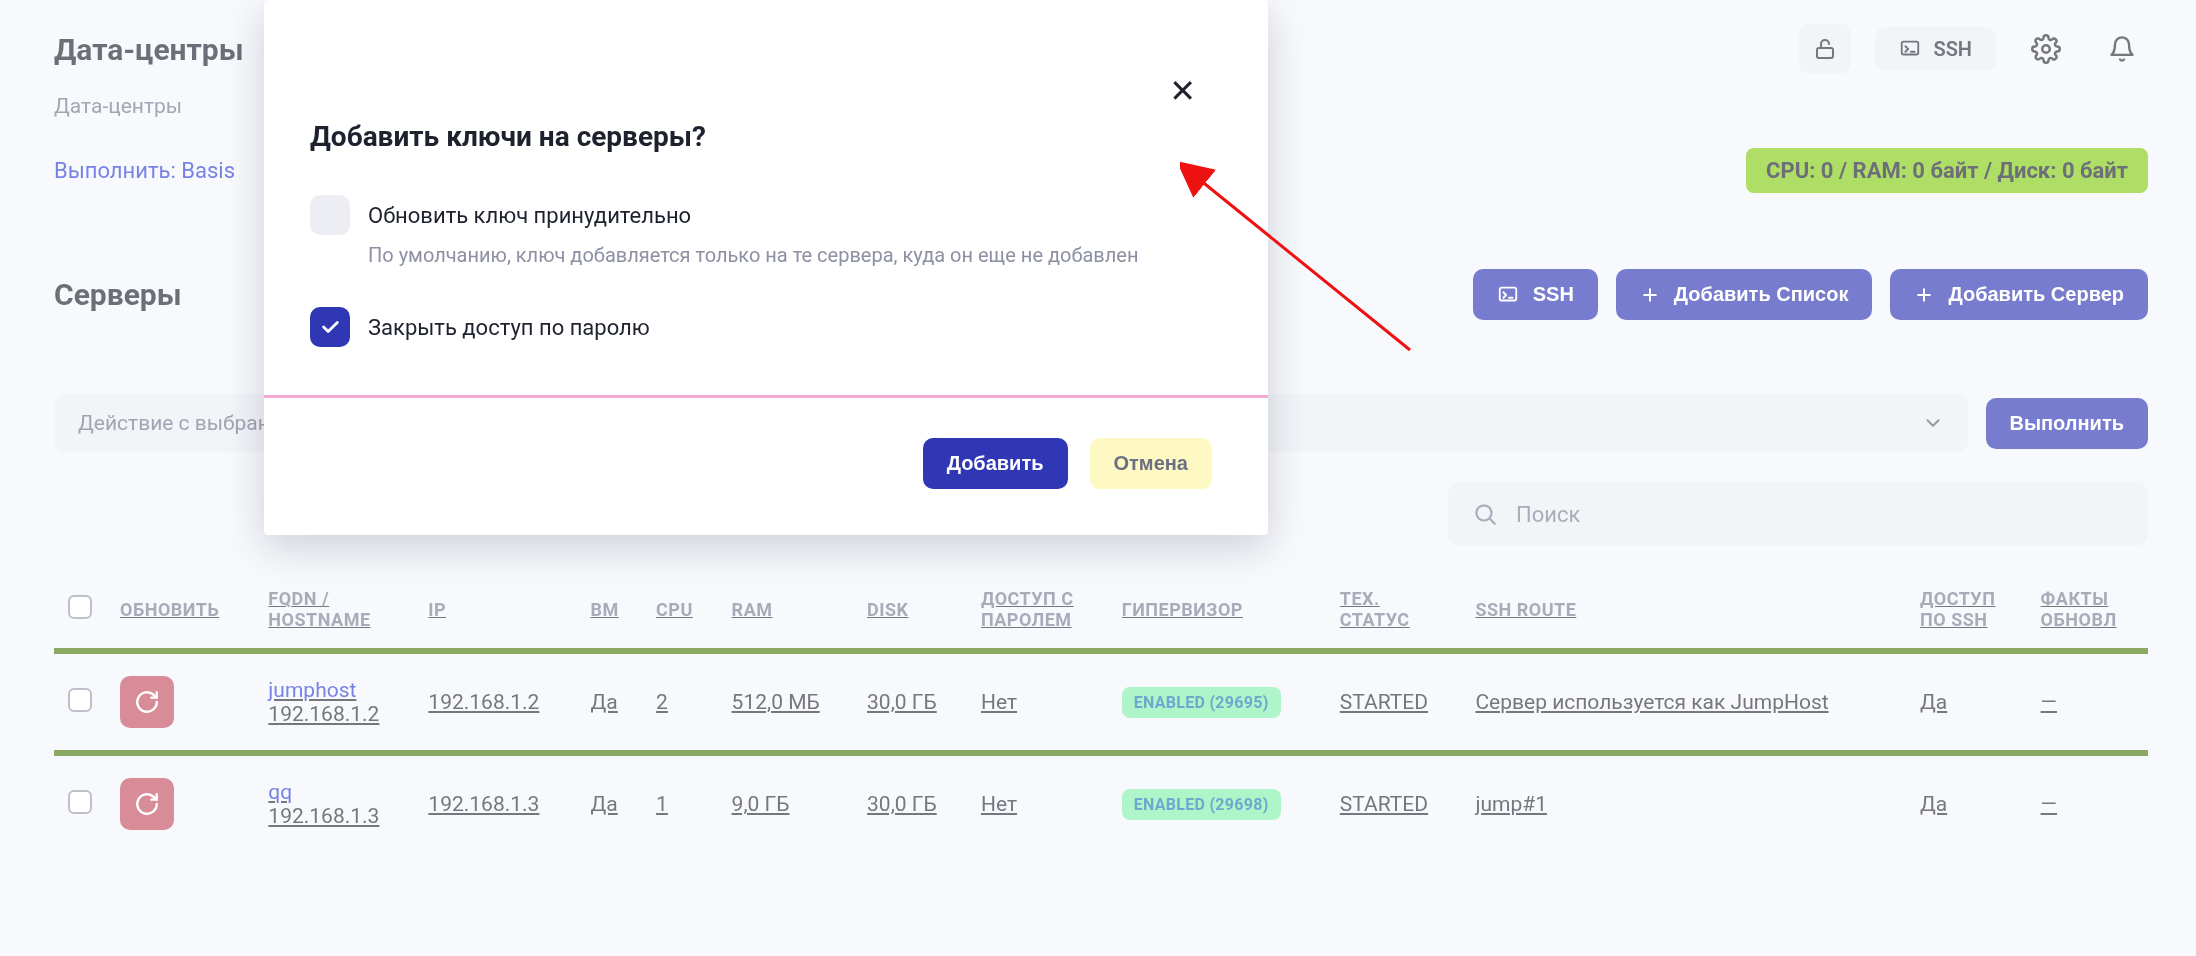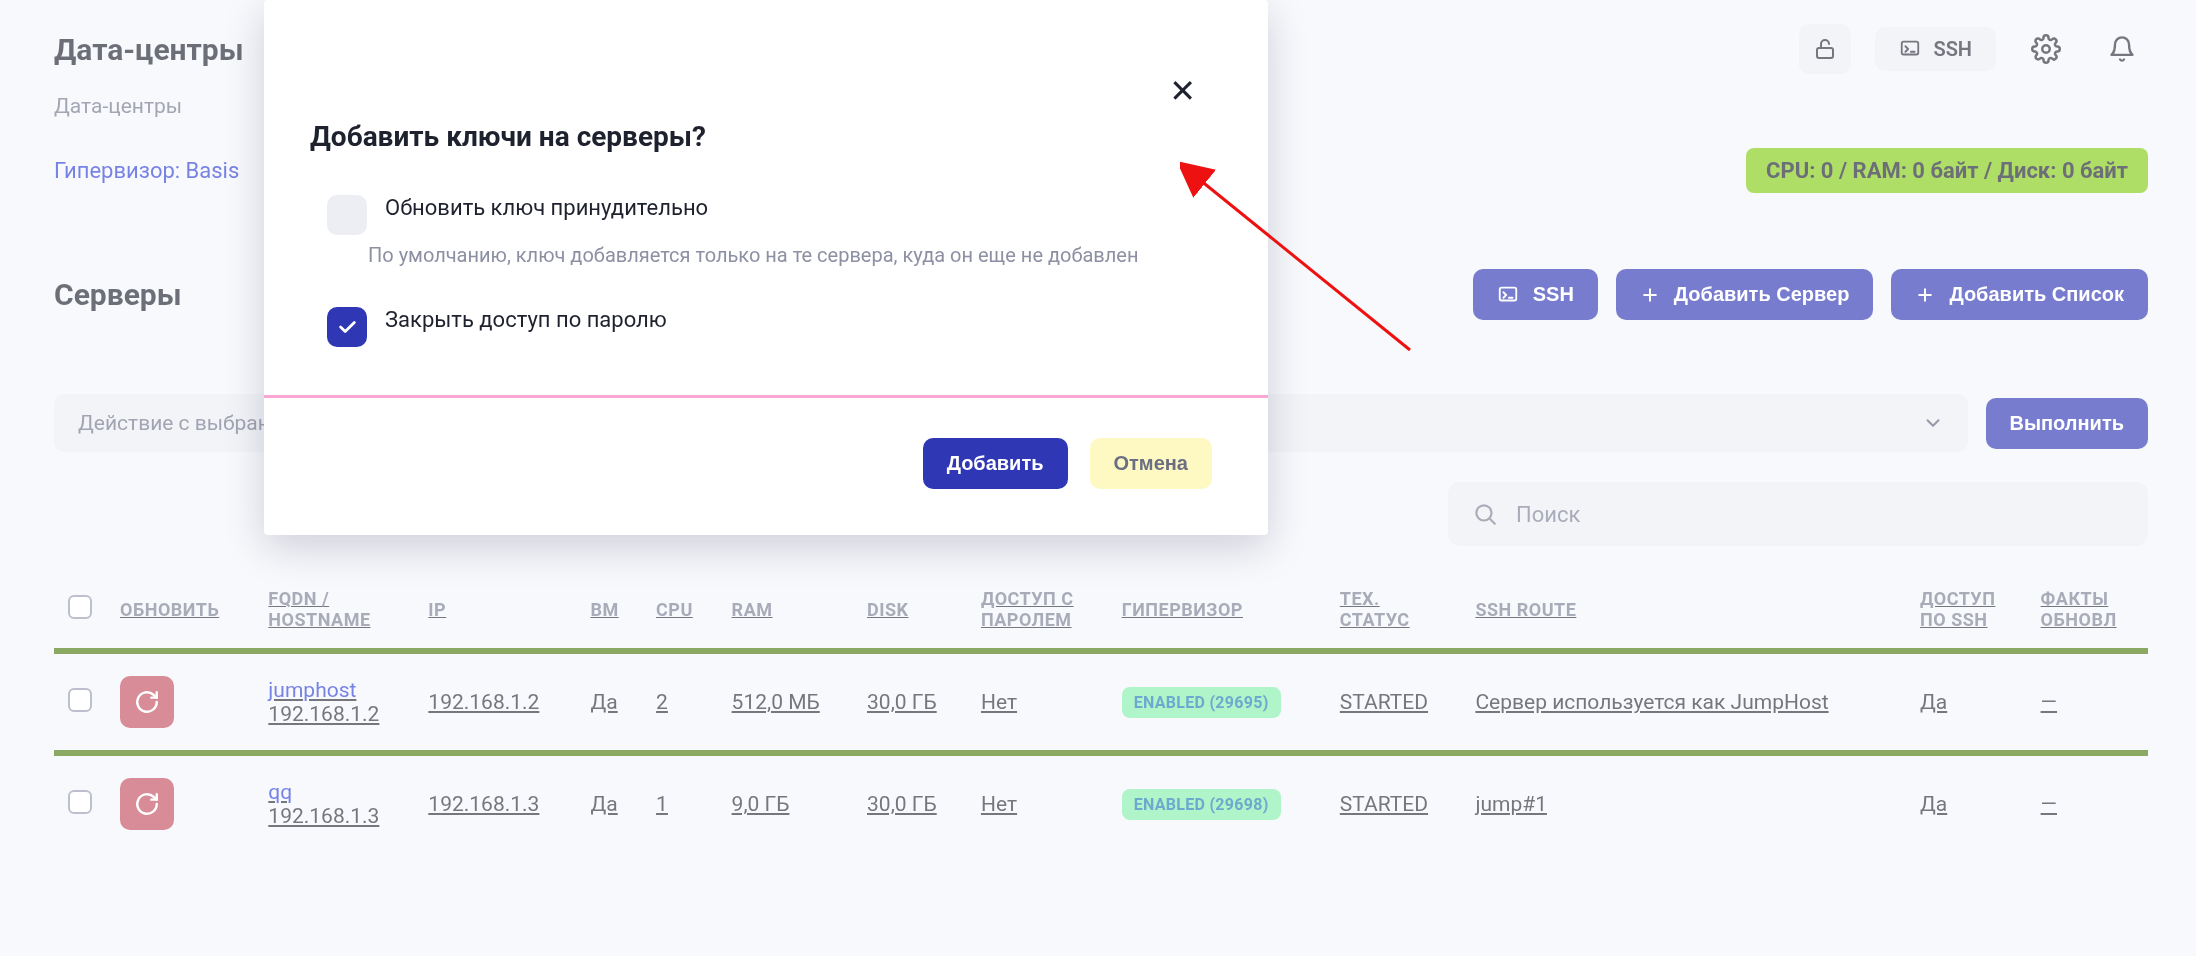--- a/index.html
+++ b/index.html
@@ -213,23 +213,23 @@
     padding: 120px 56px 40px 46px;
   }
   .modal-title {
     font-size: 28px;
     font-weight: 700;
     color: #1e222e;
     margin-bottom: 42px;
   }
   .check-row {
     display: flex;
+    align-items: center;
     gap: 18px;
     margin-bottom: 8px;
-    margin-left: 17px;
   }
   .check {
     width: 40px; height: 40px;
     border-radius: 10px;
     display: inline-flex;
     align-items: center;
     justify-content: center;
   }
   .check.blank { background: #eceef4; }
   .check.on    { background: #2f37b5; color: #fff; }
@@ -288,46 +288,46 @@
           <path d="M18 8a6 6 0 1 0-12 0c0 7-3 9-3 9h18s-3-2-3-9"></path>
             <path d="M13.7 21a2 2 0 0 1-3.4 0"></path>
         </svg>
       </span>
     </div>
   </div>
 
   <div class="breadcrumbs">Дата-центры</div>
 
   <div class="info-row">
-    <span class="hv-link">Гипервизор: Basis</span>
+    <span class="hv-link">Выполнить: Basis</span>
     <span class="stats-badge">CPU: 0 / RAM: 0 байт / Диск: 0 байт</span>
   </div>
 
   <div class="servers-header">
     <div class="servers-title">Серверы</div>
     <div class="btn-row">
       <button class="btn primary">
         <svg width="22" height="22" viewBox="0 0 24 24" fill="none" stroke="currentColor" stroke-width="2" stroke-linecap="round" stroke-linejoin="round">
           <rect x="3" y="4" width="18" height="14" rx="2"></rect>
             <path d="M7 9l3 3-3 3"></path>
             <path d="M13 15h4"></path>
         </svg>
         <span>SSH</span>
       </button>
       <button class="btn primary">
         <svg width="20" height="20" viewBox="0 0 24 24" fill="none" stroke="currentColor" stroke-width="2.4" stroke-linecap="round">
           <path d="M12 5v14M5 12h14"></path>
         </svg>
-        <span>Добавить Сервер</span>
+        <span>Добавить Список</span>
       </button>
       <button class="btn primary">
         <svg width="20" height="20" viewBox="0 0 24 24" fill="none" stroke="currentColor" stroke-width="2.4" stroke-linecap="round">
           <path d="M12 5v14M5 12h14"></path>
         </svg>
-        <span>Добавить Список</span>
+        <span>Добавить Сервер</span>
       </button>
     </div>
   </div>
 
   <div class="actions-row">
     <div class="select-like">
       <span>Действие с выбран</span>
       <span class="chevron">
         <svg width="22" height="22" viewBox="0 0 24 24" fill="none" stroke="currentColor" stroke-width="2.2" stroke-linecap="round" stroke-linejoin="round">
             <path d="M6 9l6 6 6-6"></path>

